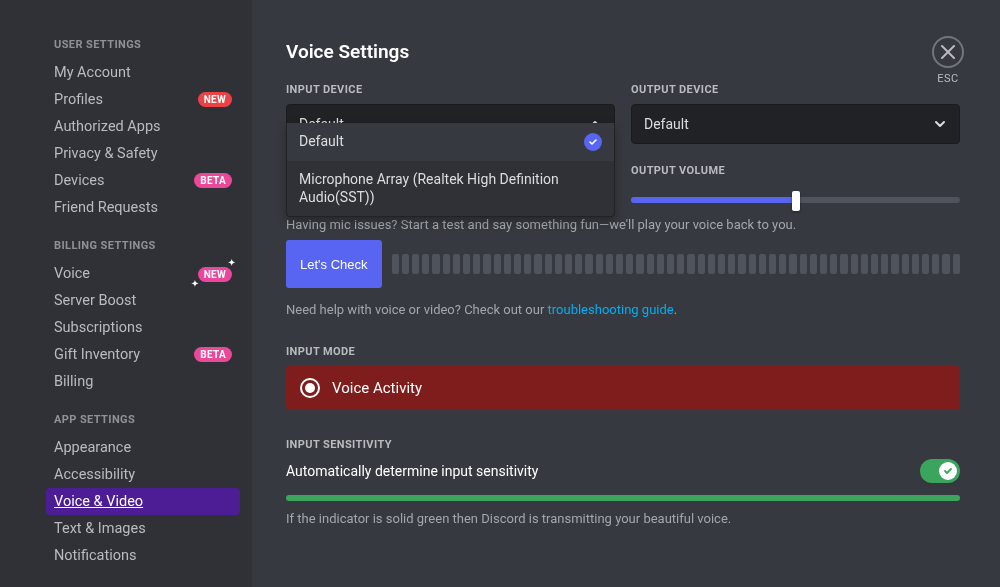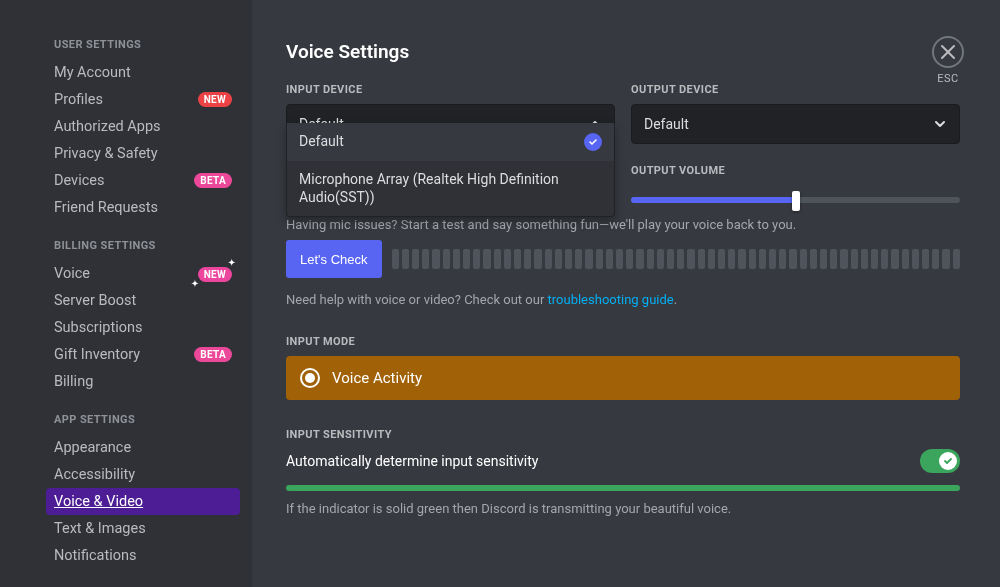--- a/index.html
+++ b/index.html
@@ -171,21 +171,21 @@
     box-shadow: 0 1px 3px rgba(0,0,0,0.4);
   }
   .mic-test {
     margin-top: 62px;
     display: flex; align-items: center; gap: 10px;
   }
   .btn-primary {
     background: #5865f2;
     color: #fff;
     border: none;
-    height: 38px;
+    height: 48px;
     padding: 0 14px;
     border-radius: 3px;
     font-size: 13px;
     cursor: pointer;
   }
   .bar-meter {
     flex: 1;
     display: flex;
     gap: 3px;
   }
@@ -205,21 +205,21 @@
   .radio-item {
     background: #2f3136;
     border-radius: 4px;
     padding: 12px 14px;
     display: flex;
     align-items: center;
     gap: 12px;
     margin-bottom: 8px;
     cursor: pointer;
   }
-  .radio-item.selected { background: #a16207; }
+  .radio-item.selected { background: #7f1d1d; }
   .radio-outer {
     width: 20px; height: 20px;
     border: 2px solid #b9bbbe;
     border-radius: 50%;
     display: flex; align-items: center; justify-content: center;
     flex-shrink:0;
   }
   .radio-item.selected .radio-outer { border-color: #fff; }
   .radio-inner {
     width: 10px; height: 10px; border-radius: 50%; background: #fff;

